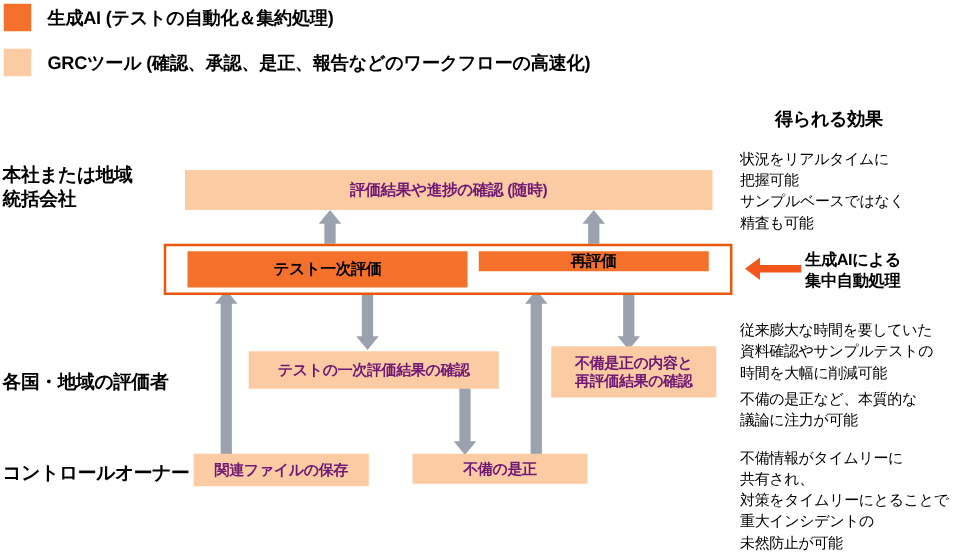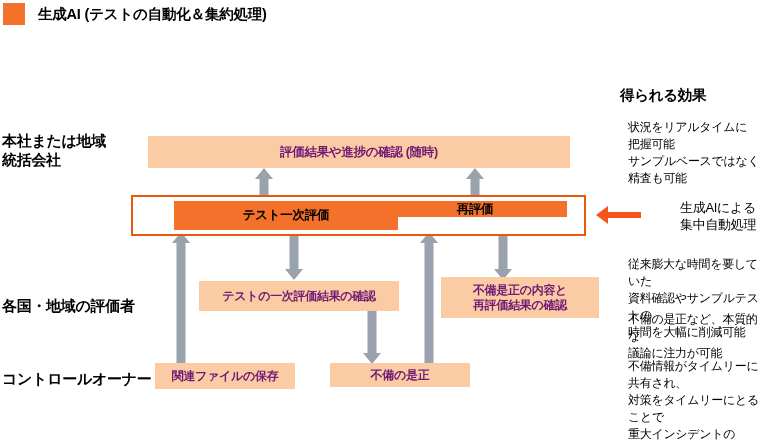--- a/index.html
+++ b/index.html
@@ -39,33 +39,37 @@
   .arrow.down .shaft{top:0;bottom:9px;}
 
   
   #callout-arrow{position:absolute;display:flex;align-items:center;}
   #callout-arrow .ahead{width:0;height:0;border-top:9px solid transparent;border-bottom:9px solid transparent;
                         border-right:12px solid #F4551D;}
   #callout-arrow .atail{height:6px;width:33px;background:#F4551D;}
 
   
   .rtitle{position:absolute;font-size:14.5px;font-weight:700;letter-spacing:-.3px;white-space:nowrap;}
-  .rblock{position:absolute;font-size:12px;line-height:1.42;letter-spacing:-.3px;white-space:pre-line;color:#000;margin-left:36px;}
-  .rblock.bold{font-weight:400;font-size:13px;line-height:1.3;}
+  .rblock{position:absolute;font-size:12px;line-height:1.42;letter-spacing:-.3px;white-space:pre-line;color:#000;}
+  .rblock.bold{font-weight:700;font-size:13px;line-height:1.3;}
 </style>
 </head>
 <body>
 
 <div id="stage">
 
   <div class="legend-row" style="left:3px;top:3px;">
     <div class="legend-sw" style="background:#F4712B;"></div>
     <div class="legend-tx">生成AI (テストの自動化＆集約処理)</div>
   </div>
 
+  <div class="legend-row" style="left:3px;top:39px;">
+    <div class="legend-sw" style="background:#FBCBA4;"></div>
+    <div class="legend-tx">GRCツール (確認、承認、是正、報告などのワークフローの高速化)</div>
+  </div>
 
   <div class="rowlabel" style="left:2px;top:131px;">本社または地域
 統括会社</div>
 
   <div class="rowlabel" style="left:2px;top:296px;text-align:right;">各国・地域の評価者</div>
 
   <div class="rowlabel" style="left:2px;top:369px;">コントロールオーナー</div>
 
   <div class="arrow up" style="left:255px;top:168px;width:18px;height:30px;">
     <div class="head"></div>
@@ -101,33 +105,33 @@
     <div class="shaft"></div>
       <div class="head"></div>
   </div>
 
   <div class="box peach" style="left:148px;top:136px;width:422px;height:32px;font-size:12.5px;">
     <span>評価結果や進捗の確認 (随時)</span>
   </div>
 
   <div id="ai-container" style="left:131px;top:195px;width:455px;height:41px;"></div>
 
-  <div class="box orange" style="left:150px;top:201px;width:224px;height:29px;font-size:12.5px;margin-left:24px;">
+  <div class="box orange" style="left:150px;top:201px;width:224px;height:29px;font-size:12.5px;">
     <span>テスト一次評価</span>
   </div>
 
   <div class="box orange" style="left:383px;top:201px;width:184px;height:16px;font-size:12.5px;">
     <span>再評価</span>
   </div>
 
   <div class="box peach" style="left:199px;top:281px;width:200px;height:30px;font-size:12px;">
     <span>テストの一次評価結果の確認</span>
   </div>
 
-  <div class="box peach" style="left:441px;top:277px;width:158px;height:41px;font-size:12px;">
+  <div class="box peach" style="left:441px;top:277px;width:132px;height:41px;font-size:12px;">
     <span>不備是正の内容と
 再評価結果の確認</span>
   </div>
 
   <div class="box peach" style="left:155px;top:363px;width:140px;height:26px;font-size:12px;">
     <span>関連ファイルの保存</span>
   </div>
 
   <div class="box peach" style="left:330px;top:363px;width:140px;height:24px;font-size:12px;">
     <span>不備の是正</span>

